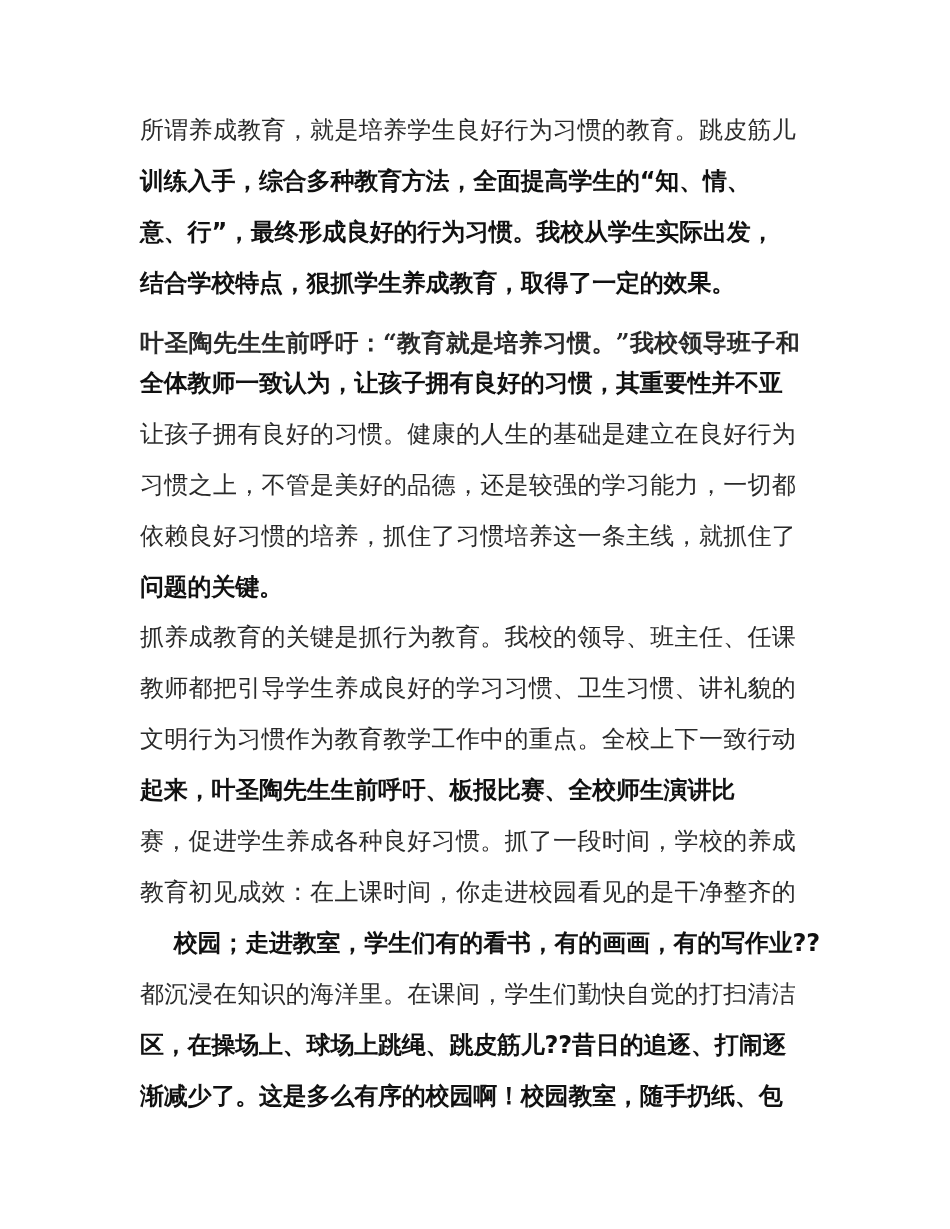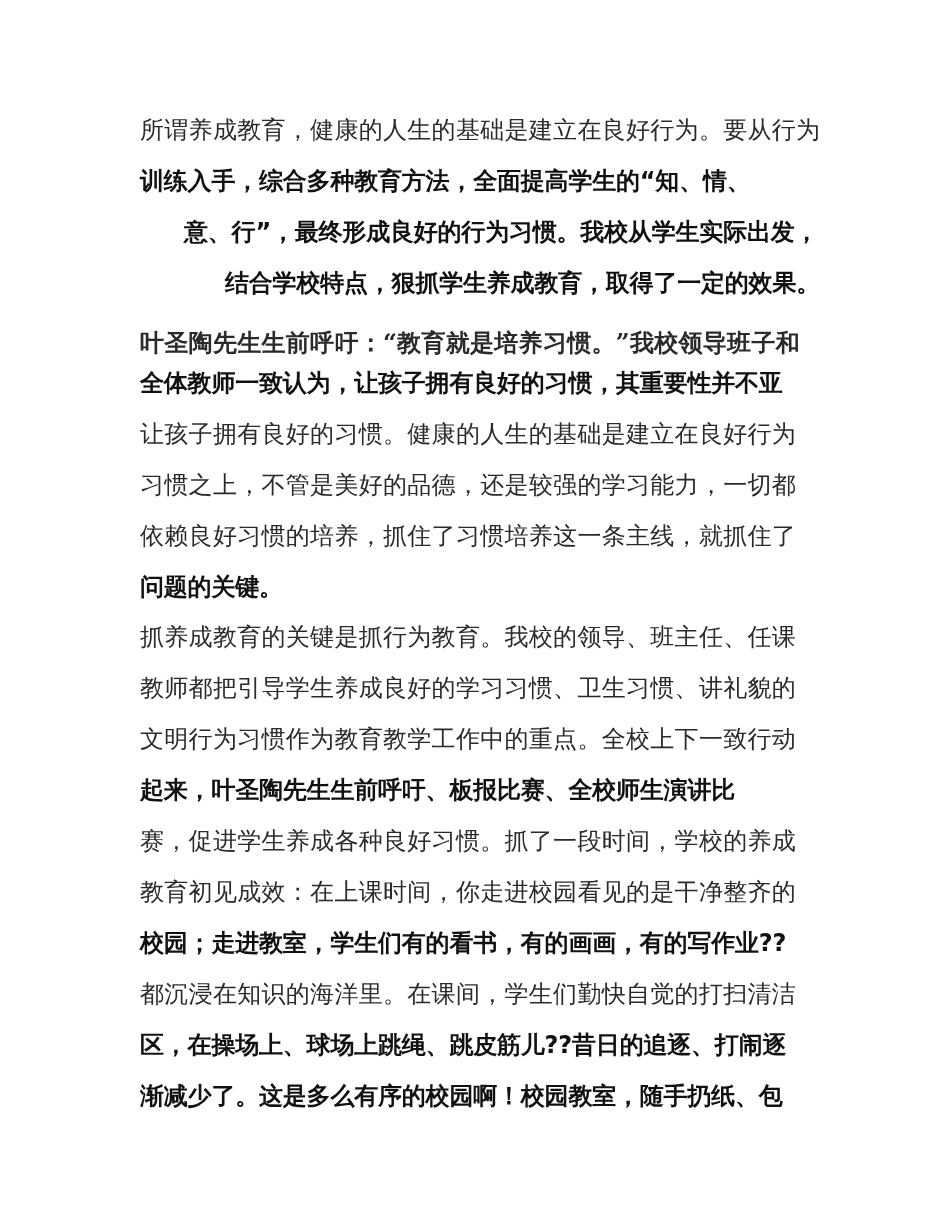--- a/index.html
+++ b/index.html
@@ -14,33 +14,33 @@
       white-space: nowrap;
       color: #1a1a1a;
     }
     .serif { font-family: "DejaVu Serif", "Liberation Serif", serif; font-weight: normal; color: #2a2a2a; letter-spacing: 0.3px; }
     .sans { font-family: "DejaVu Sans", "Liberation Sans", sans-serif; font-weight: bold; color: #111111; letter-spacing: -0.2px; }
   </style>
 </head>
 <body>
 
 <div class="page">
-  <div class="line serif" style="top: 115px;">所谓养成教育，健康的人生的基础是建立在良好行为。要从行为</div>
+  <div class="line serif" style="top: 115px;">所谓养成教育，就是培养学生良好行为习惯的教育。跳皮筋儿</div>
   <div class="line sans" style="top: 166px;">训练入手，综合多种教育方法，全面提高学生的“知、情、</div>
-  <div class="line sans" style="top: 217px; margin-left: 44px;">意、行”，最终形成良好的行为习惯。我校从学生实际出发，</div>
-  <div class="line sans" style="top: 268px; text-align: right;">结合学校特点，狠抓学生养成教育，取得了一定的效果。</div>
+  <div class="line sans" style="top: 217px;">意、行”，最终形成良好的行为习惯。我校从学生实际出发，</div>
+  <div class="line sans" style="top: 268px;">结合学校特点，狠抓学生养成教育，取得了一定的效果。</div>
   <div class="line serif" style="top: 328px; font-weight: bold;">叶圣陶先生生前呼吁：“教育就是培养习惯。”我校领导班子和</div>
   <div class="line sans" style="top: 368px;">全体教师一致认为，让孩子拥有良好的习惯，其重要性并不亚</div>
   <div class="line serif" style="top: 419px;">让孩子拥有良好的习惯。健康的人生的基础是建立在良好行为</div>
   <div class="line serif" style="top: 470px;">习惯之上，不管是美好的品德，还是较强的学习能力，一切都</div>
   <div class="line serif" style="top: 521px;">依赖良好习惯的培养，抓住了习惯培养这一条主线，就抓住了</div>
   <div class="line sans" style="top: 572px;">问题的关键。</div>
   <div class="line serif" style="top: 622px;">抓养成教育的关键是抓行为教育。我校的领导、班主任、任课</div>
   <div class="line serif" style="top: 673px;">教师都把引导学生养成良好的学习习惯、卫生习惯、讲礼貌的</div>
   <div class="line serif" style="top: 724px;">文明行为习惯作为教育教学工作中的重点。全校上下一致行动</div>
   <div class="line sans" style="top: 775px;">起来，叶圣陶先生生前呼吁、板报比赛、全校师生演讲比</div>
   <div class="line serif" style="top: 826px;">赛，促进学生养成各种良好习惯。抓了一段时间，学校的养成</div>
   <div class="line serif" style="top: 877px;">教育初见成效：在上课时间，你走进校园看见的是干净整齐的</div>
-  <div class="line sans" style="top: 928px;">校园；走进教室，学生们有的看书，有的画画，有的写作业??</div>
+  <div class="line sans" style="top: 928px; text-align: right;">校园；走进教室，学生们有的看书，有的画画，有的写作业??</div>
   <div class="line serif" style="top: 979px;">都沉浸在知识的海洋里。在课间，学生们勤快自觉的打扫清洁</div>
   <div class="line sans" style="top: 1030px;">区，在操场上、球场上跳绳、跳皮筋儿??昔日的追逐、打闹逐</div>
   <div class="line sans" style="top: 1081px;">渐减少了。这是多么有序的校园啊！校园教室，随手扔纸、包</div>
 </div>
 
 </body></html>

